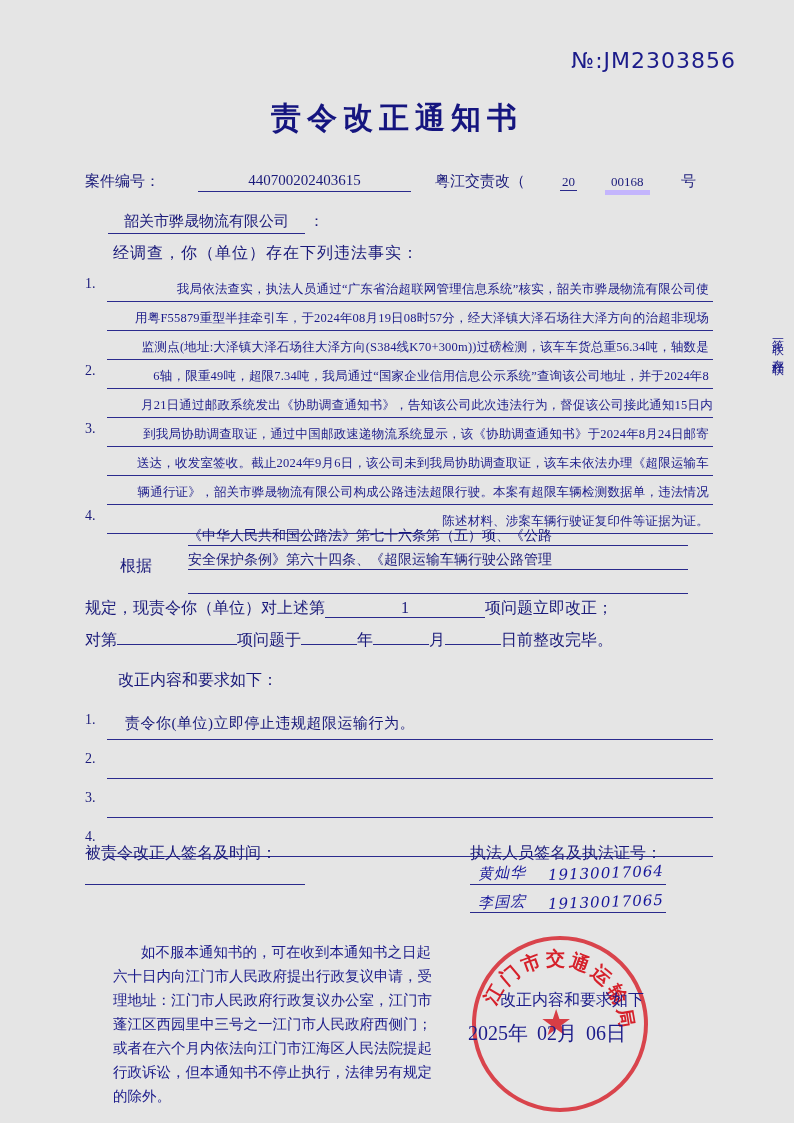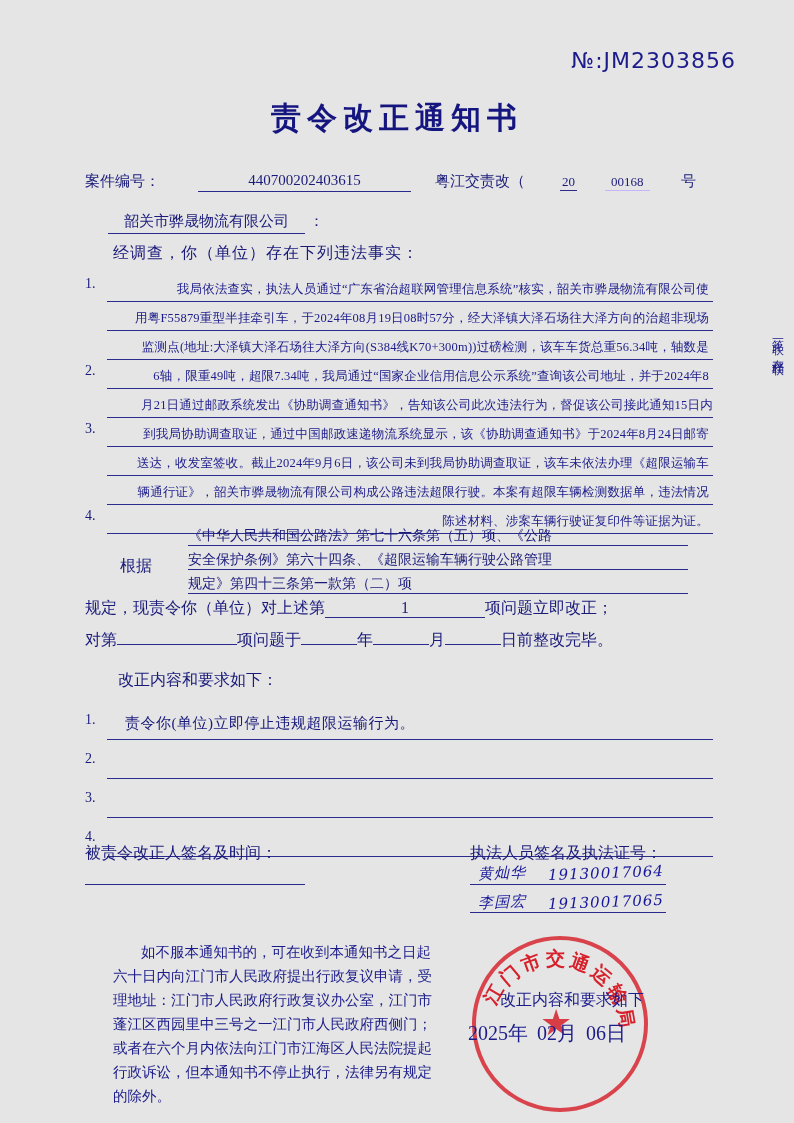--- a/index.html
+++ b/index.html
@@ -56,21 +56,21 @@
   .case-label { position:absolute; left:0; top:0; }
   .case-value {
     position: absolute; left: 113px; top: 0;
     border-bottom: 1px solid #2a2a8c;
     min-width: 205px; padding: 0 4px 2px 4px; text-align: center;
   }
   .gd-label { position:absolute; left: 350px; top: 0; white-space: nowrap;}
   .gd-year { position:absolute; left: 475px; top: 2px; font-size: 13px;
              border-bottom: 1px solid #2a2a8c; padding: 0 2px;}
   .gd-num { position:absolute; left: 520px; top: 2px; font-size: 13px;
-            border-bottom: 1px solid #c4b5fd; padding: 0 6px;}
+            border-bottom: 5px solid #c4b5fd; padding: 0 6px;}
   .gd-hao { position:absolute; left: 596px; top: 0; }
 
   
   .party {
     position: absolute; top: 212px; left: 108px;
     font-size: 15px;
   }
   .party .name {
     border-bottom: 1px solid #2a2a8c;
     padding: 0 16px 2px 16px;
@@ -265,21 +265,20 @@
     <div class="fact-line" style="top:232px"></div>
     <div class="fact-text" style="top:241px">陈述材料、涉案车辆行驶证复印件等证据为证。</div>
   </div>
 
   <div class="side-vertical">第一联：存档联</div>
 
   <div class="basis-label">根据</div>
   <div class="basis-text">
     <div>《中华人民共和国公路法》第七十六条第（五）项、《公路</div>
     <div>安全保护条例》第六十四条、《超限运输车辆行驶公路管理</div>
-    <div>规定》第四十三条第一款第（二）项</div>
   </div>
   <div class="basis-u1"></div>
   <div class="basis-u2"></div>
   <div class="basis-u3"></div>
 
   <div class="rule-row">
     <span>规定，现责令你（单位）对上述第</span><span class="u">1</span><span>项问题立即改正；</span>
   </div>
 
   <div class="order-row">

